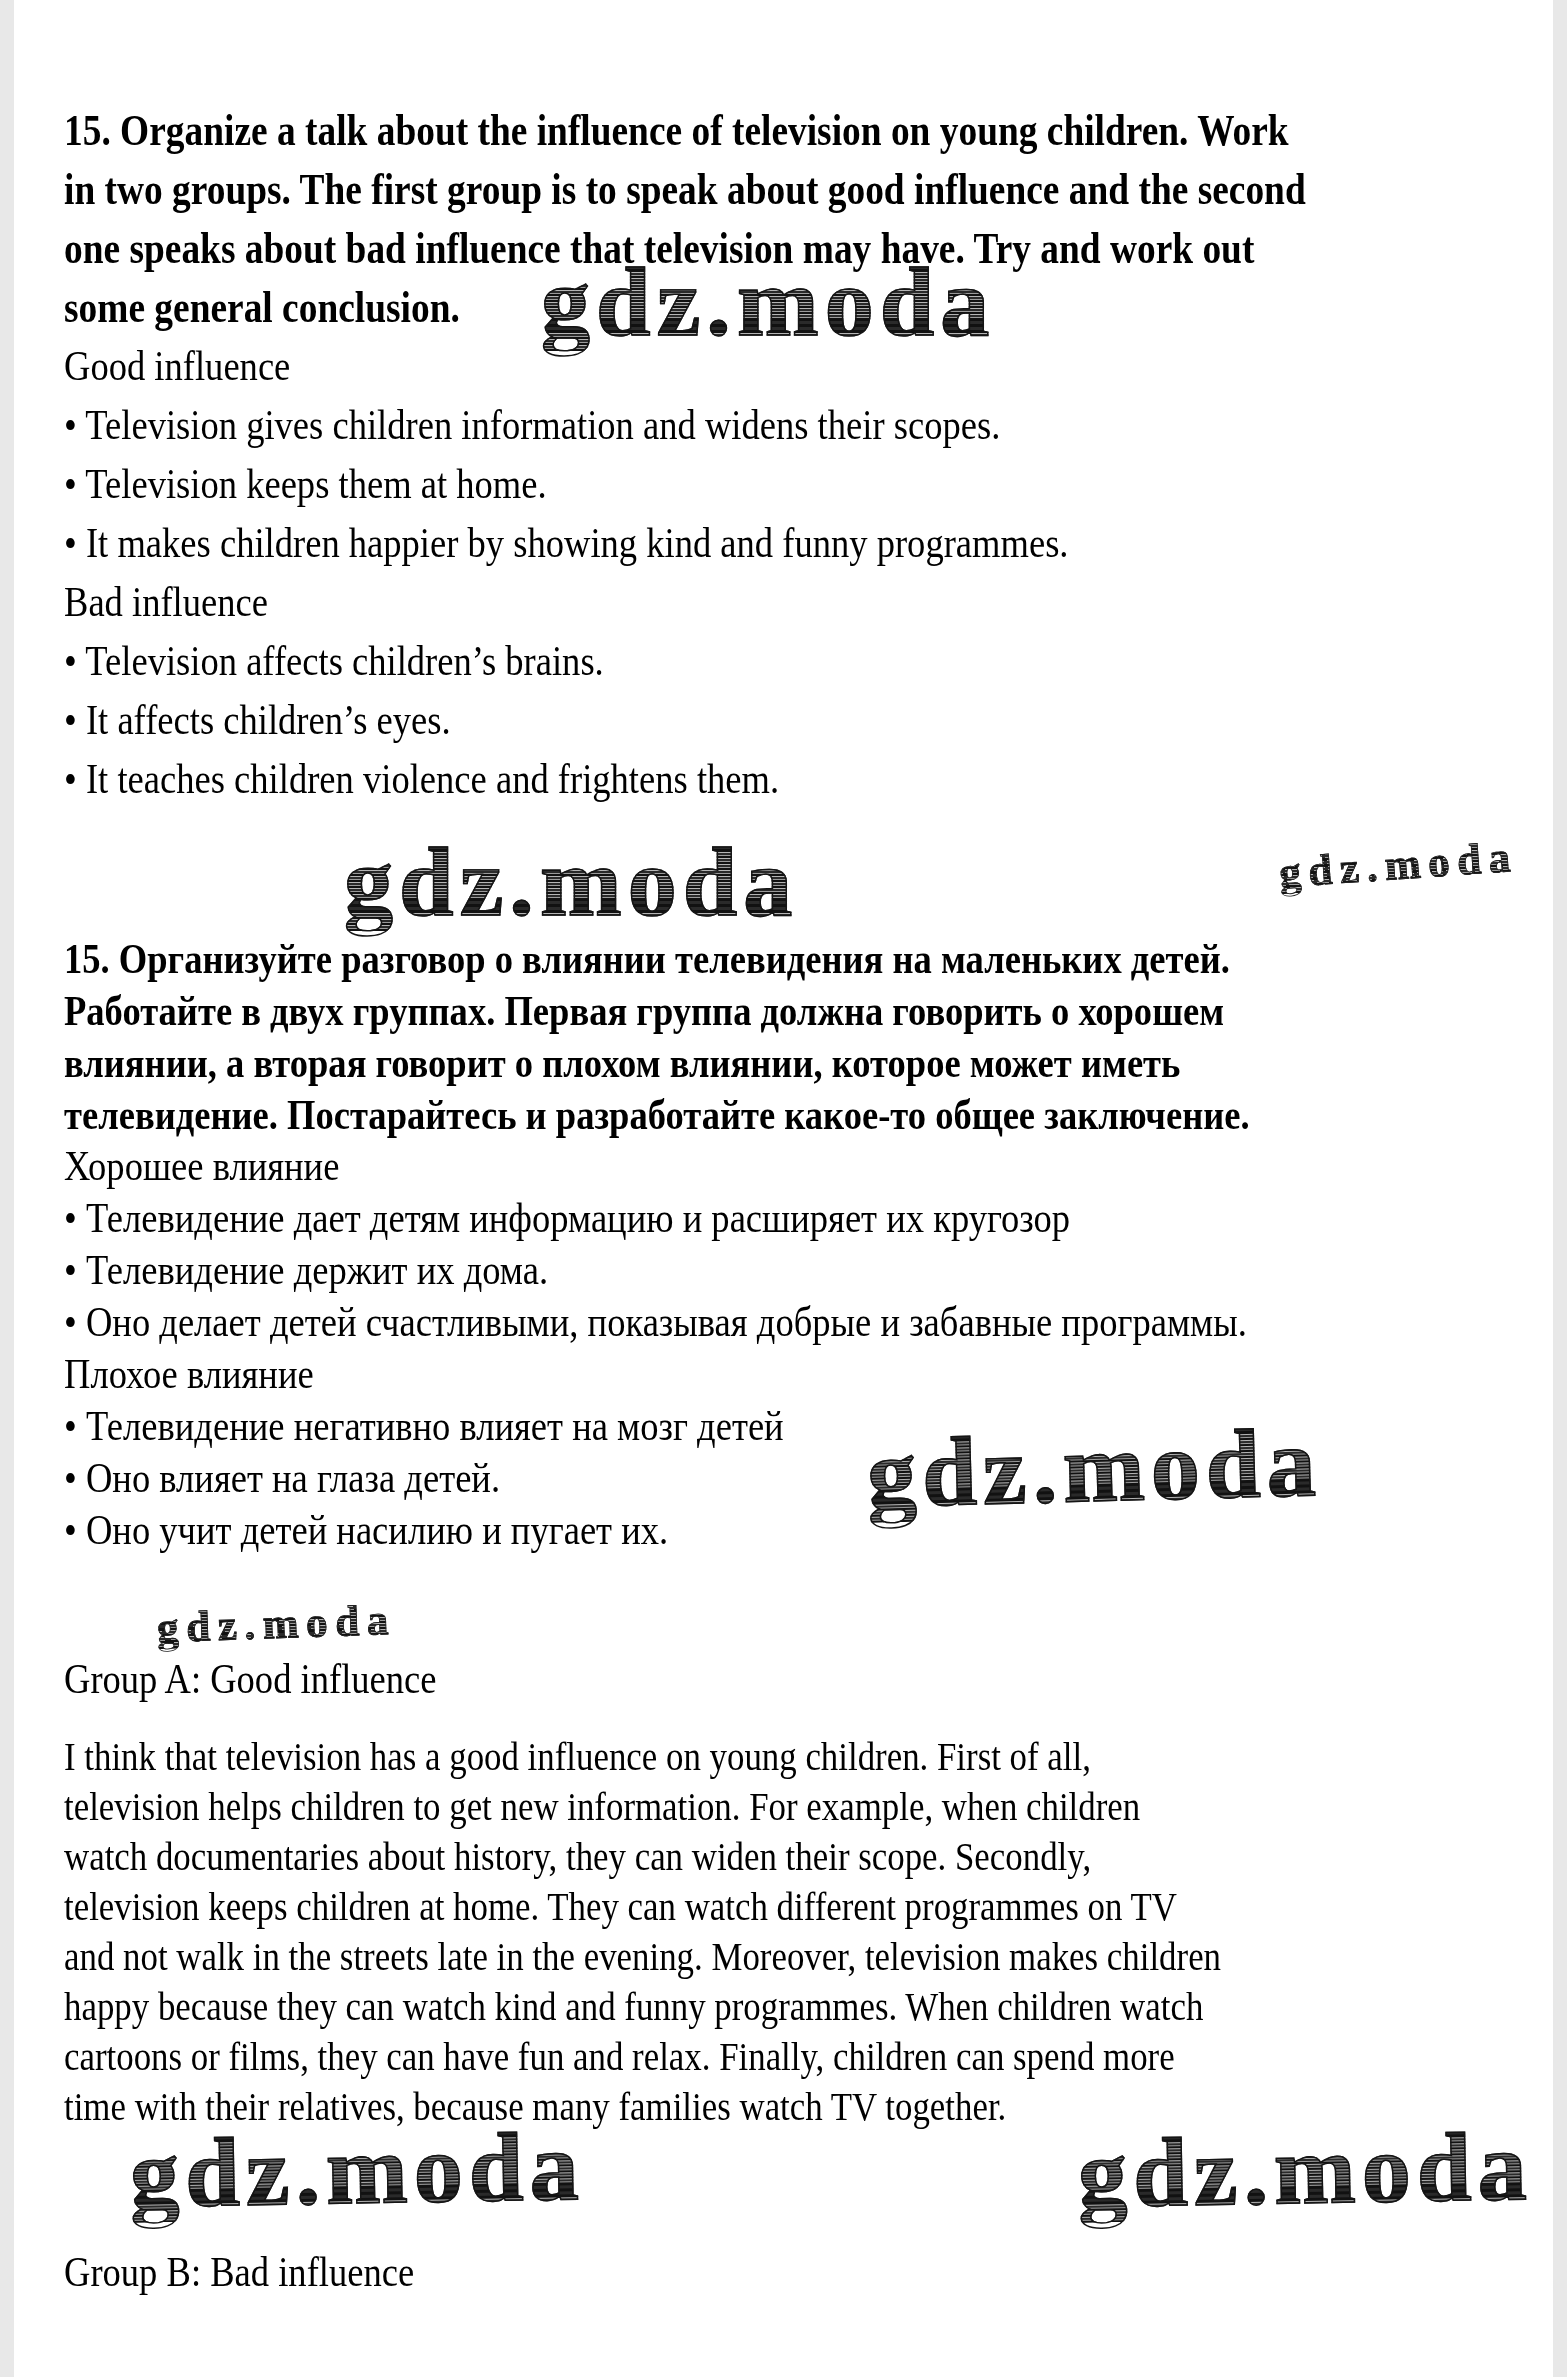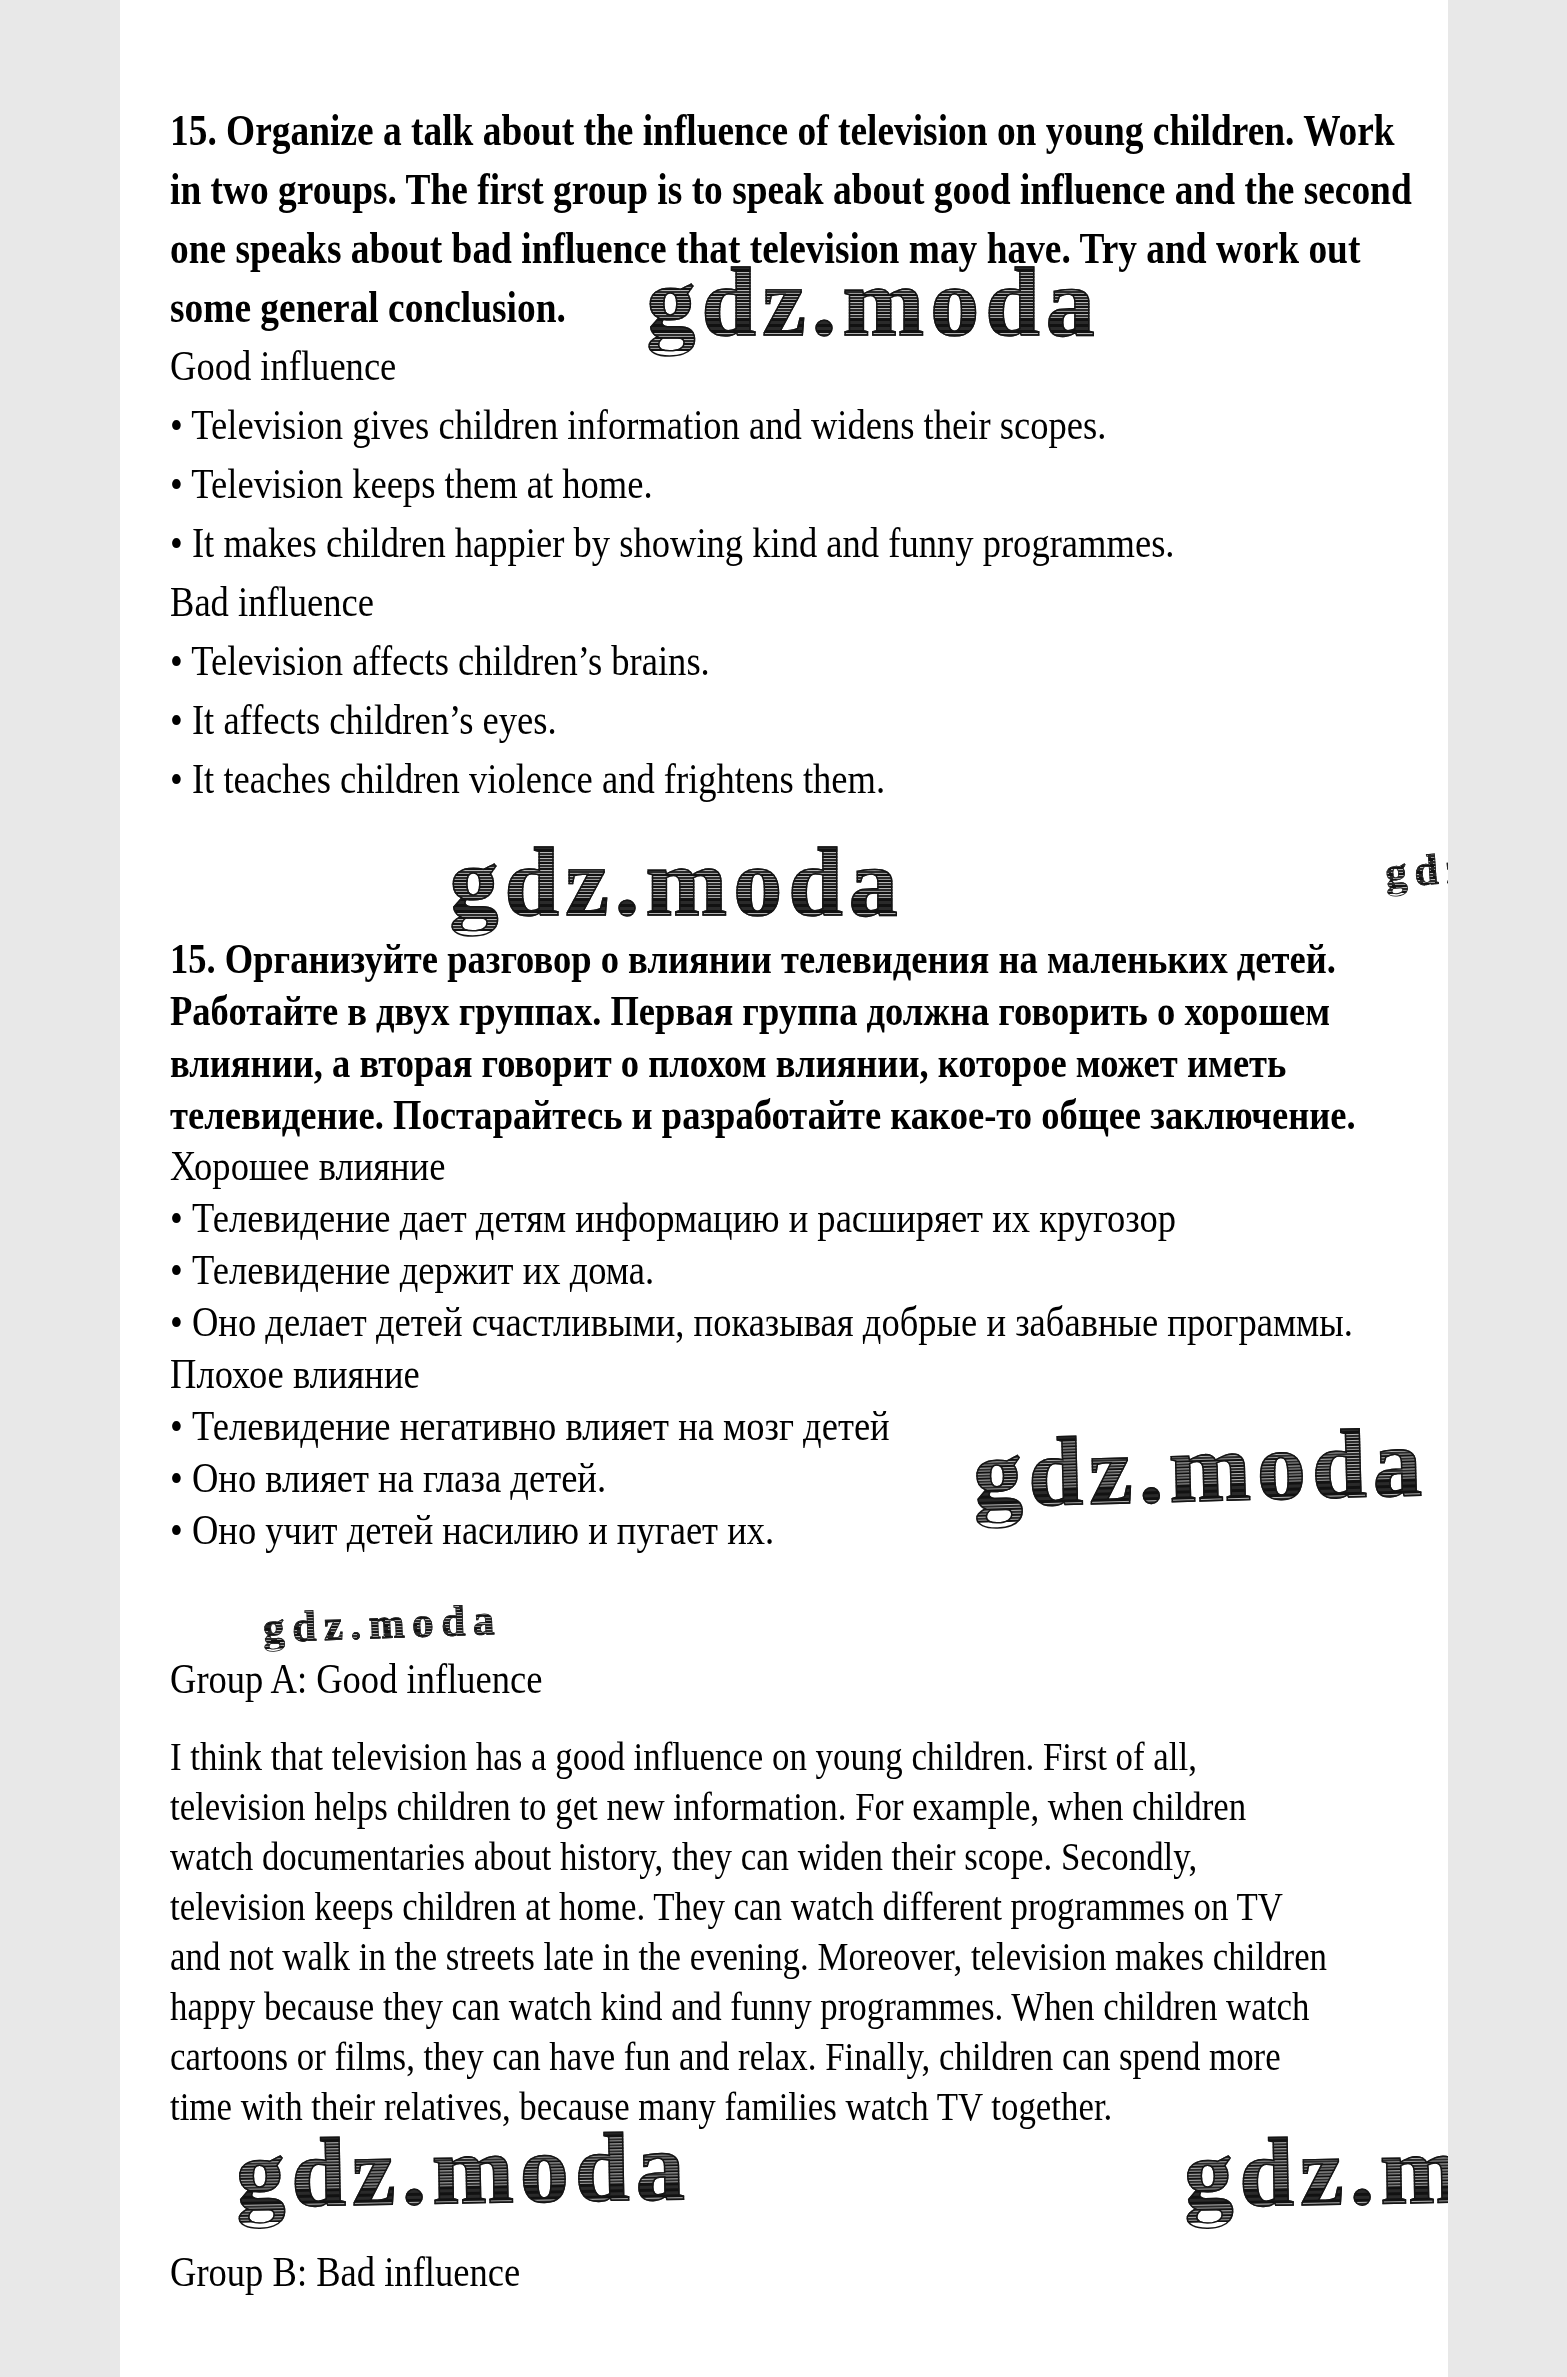--- a/index.html
+++ b/index.html
@@ -1,18 +1,18 @@
 <!DOCTYPE html>
 <html style="font-size:12.2px"><head>
 <meta charset="utf-8">
 <style>
   html,body{margin:0;padding:0;background:#e8e8e8;}
   .page{
     position:relative;
-    width:1328px;height:2377px;
+    width:1539px;height:2377px;
     margin:0 auto;
     background:#ffffff;
     color:#000000;
     font-family:"Liberation Serif", serif;
     overflow:hidden;
   }
   .block{
     position:absolute;
     left:50px;
     transform:scaleX(0.85);

